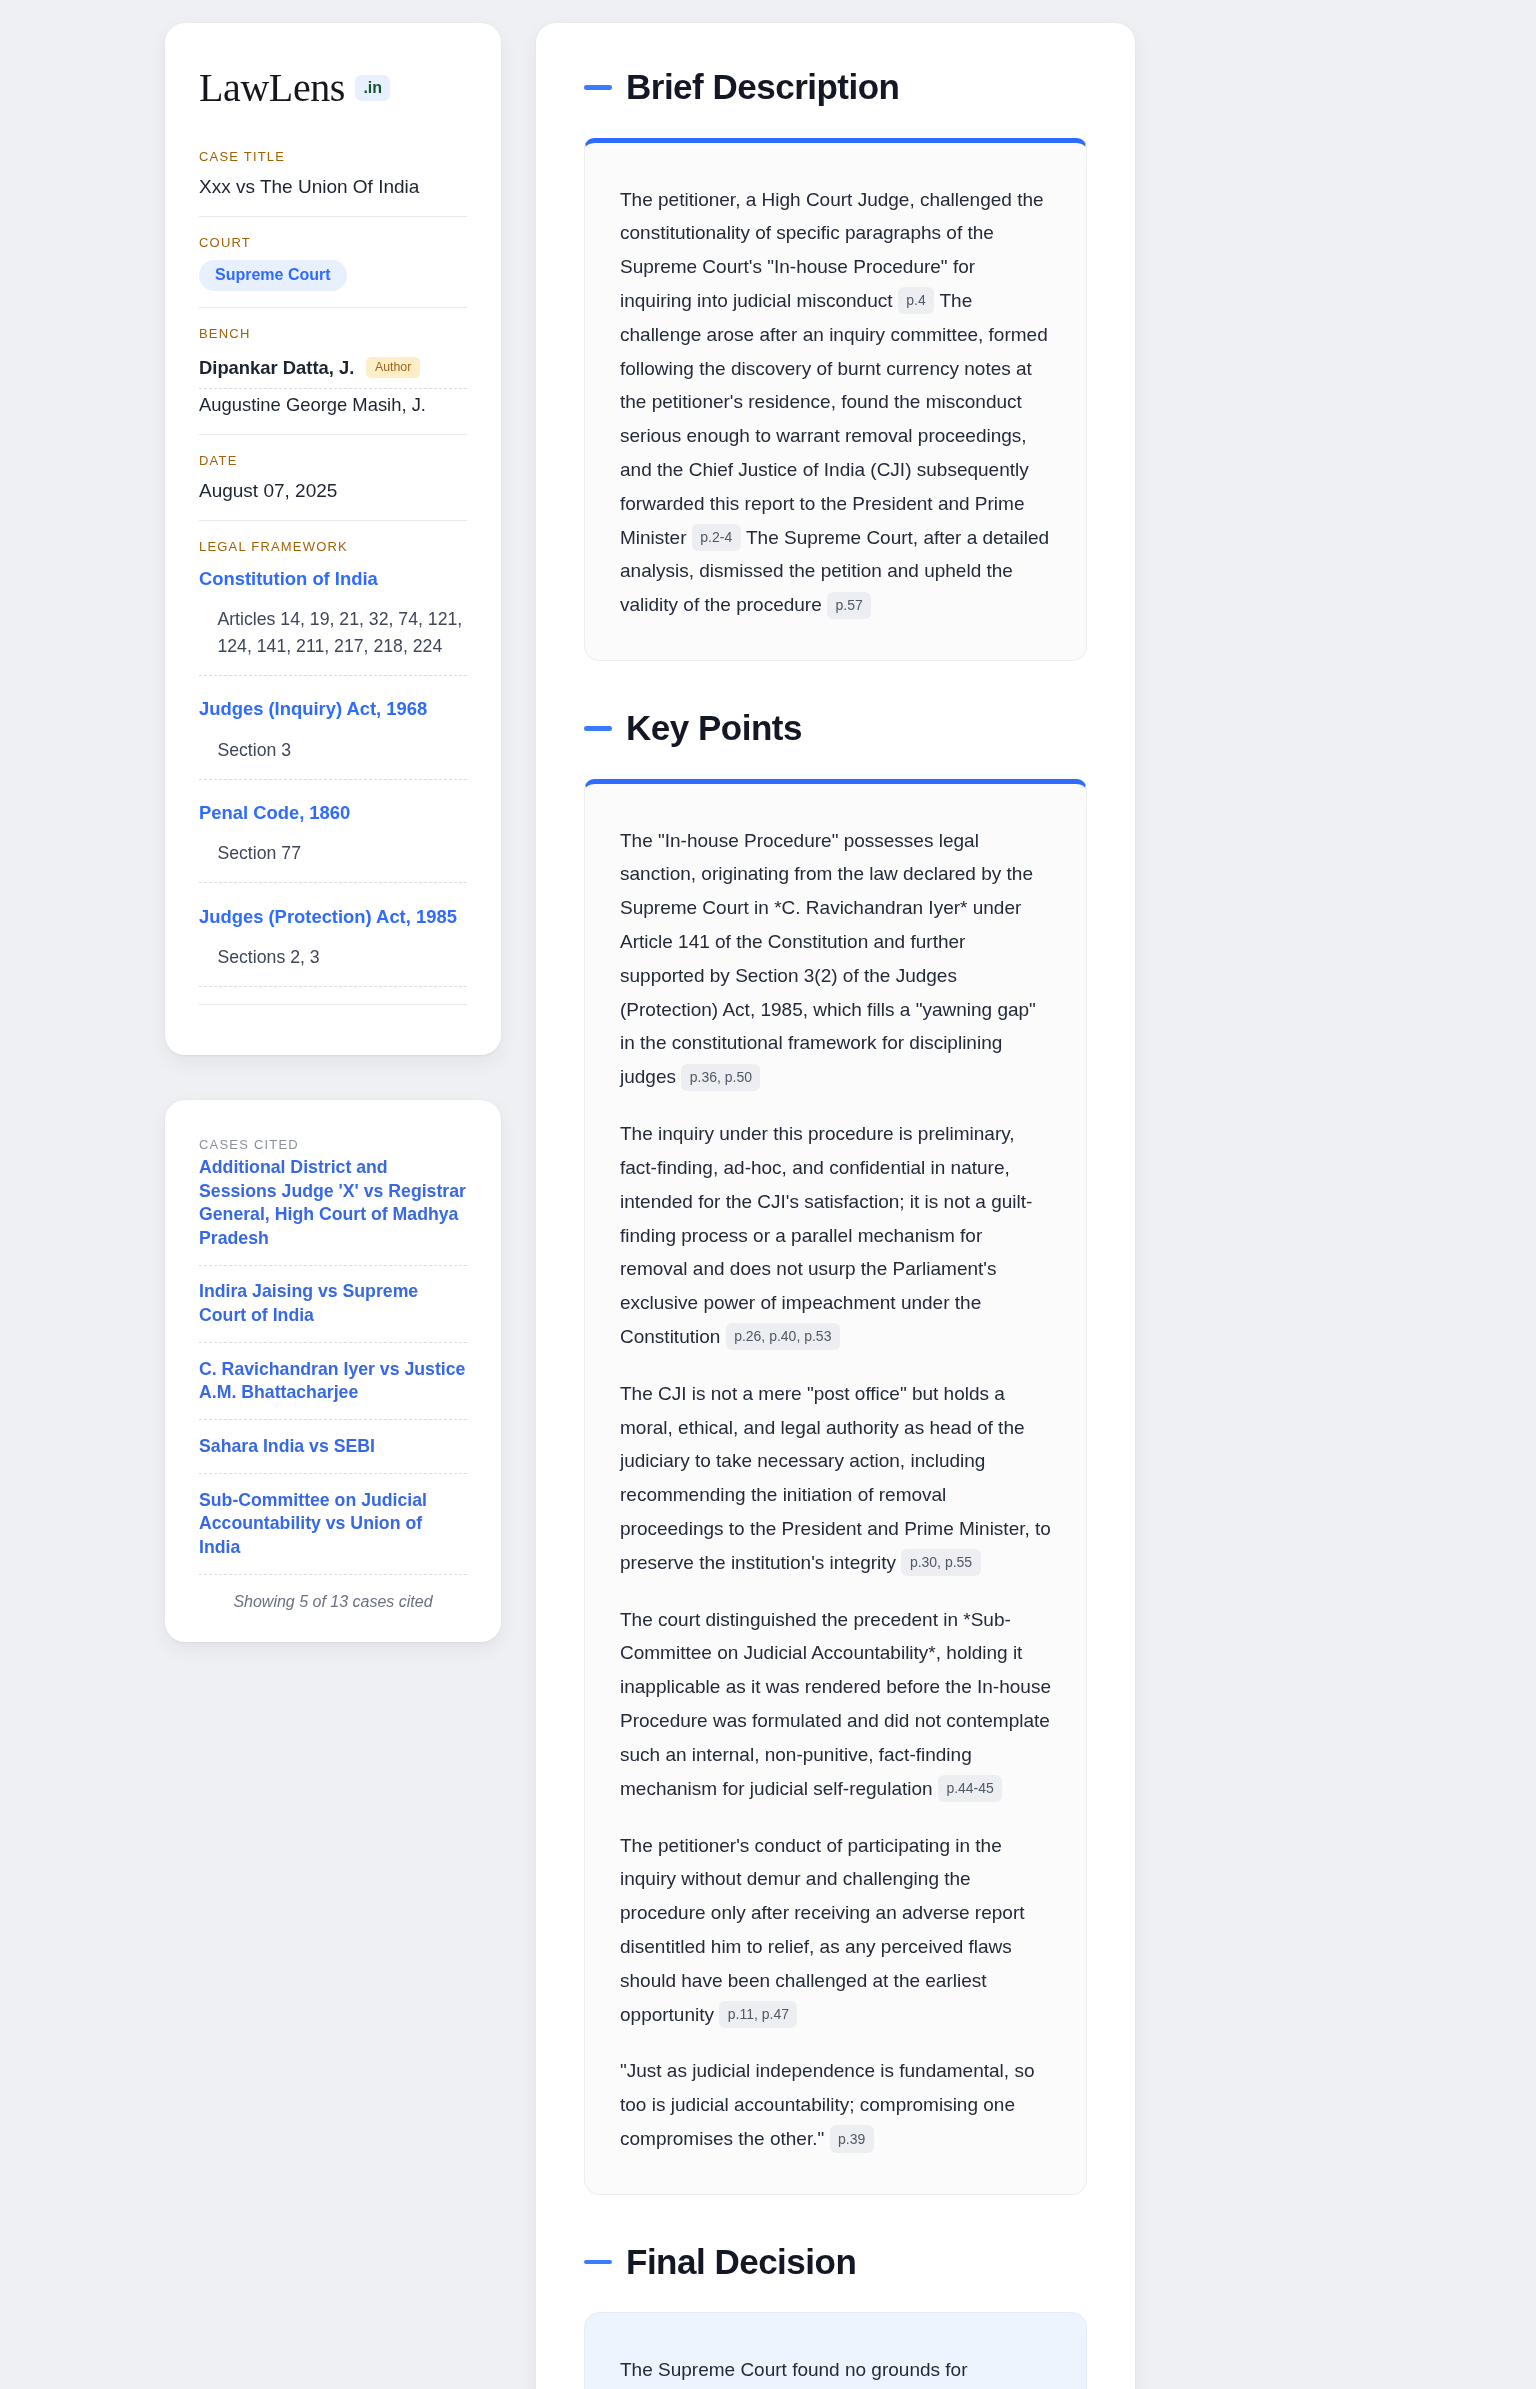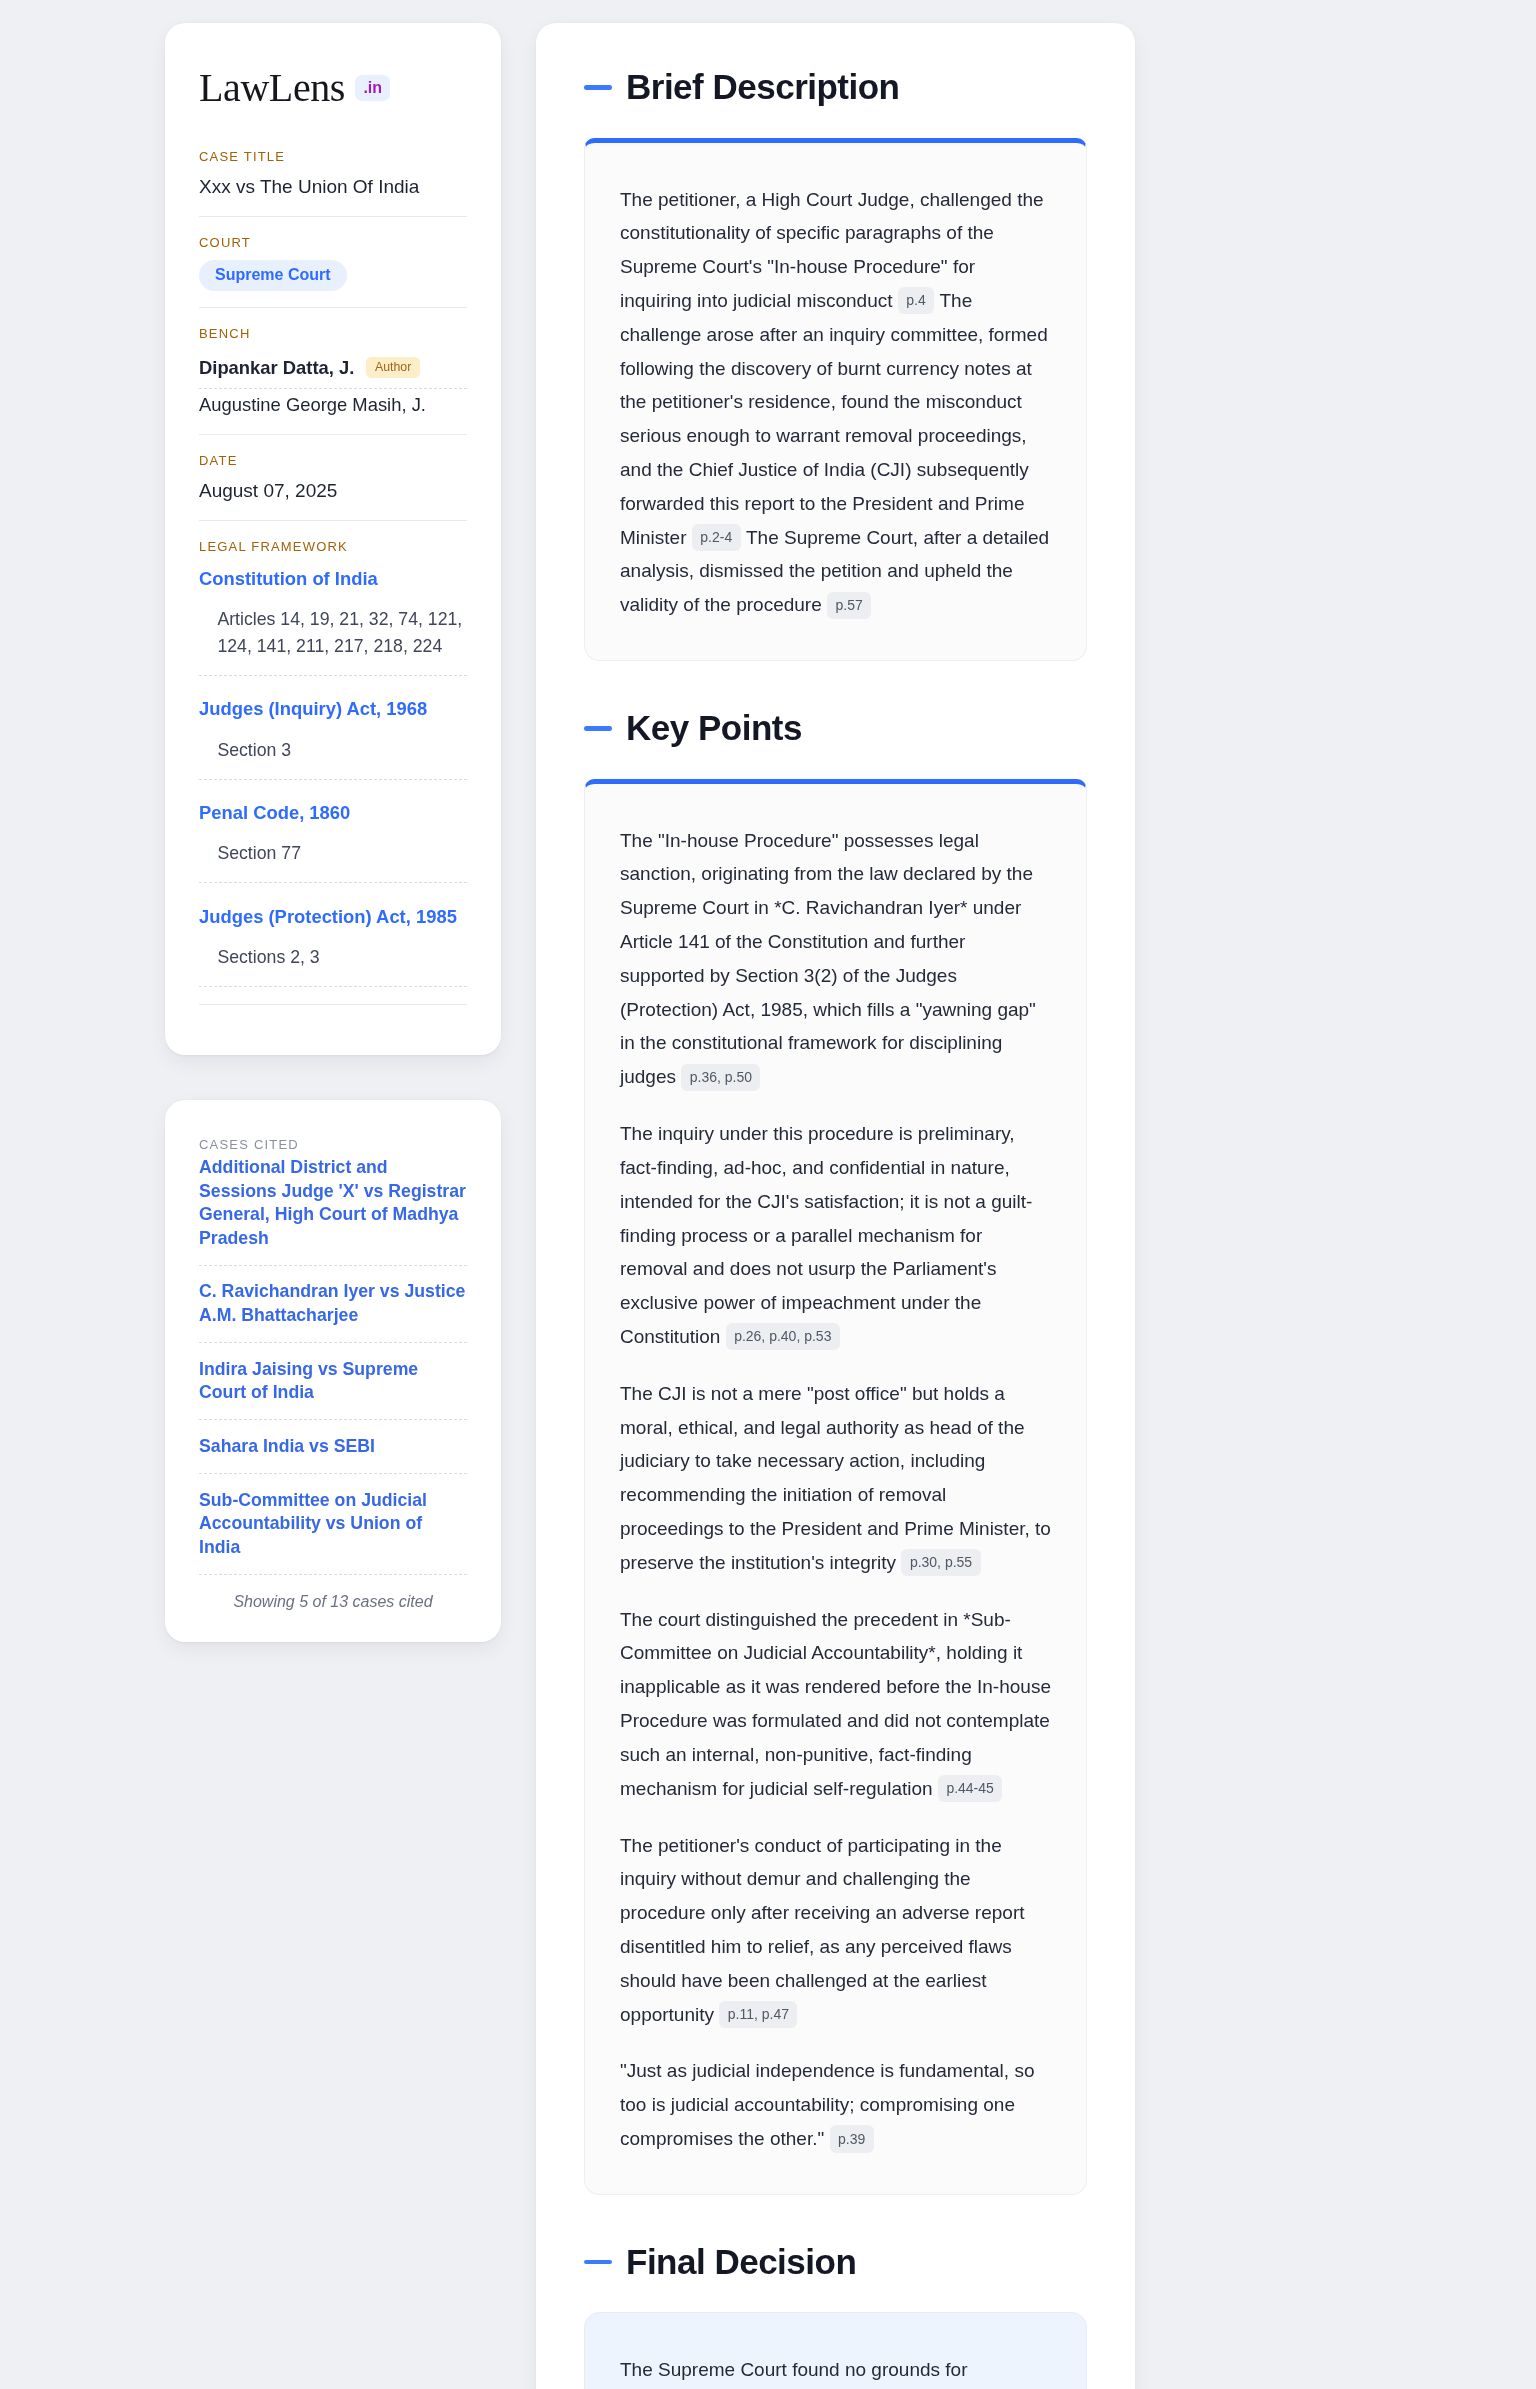--- a/index.html
+++ b/index.html
@@ -45,21 +45,21 @@
   }
   .brand-name {
     font-family: "Liberation Serif", serif;
     font-size: 40px;
     line-height: 1;
     color: #15171c;
     letter-spacing: -0.4px;
   }
   .brand-tld {
     background: #e8f0fe;
-    color: #a21caf;
+    color: #14532d;
     font-size: 16px;
     font-weight: bold;
     padding: 4.6px 8.4px 5.4px 8.4px;
     border-radius: 7px;
     line-height: 1;
   }
 
   .meta-block { padding: 0 0 16px 0; }
   .meta-block + .meta-block {
     border-top: 0.8px solid #e7e9ee;
@@ -312,22 +312,22 @@
           </div>
         <div class="framework-end"></div>
       </div>
 
     </section>
 
     <section class="card card-cases">
       <div class="cases-label">CASES CITED</div>
       <div id="cases-list">
           <div class="case-item">Additional District and Sessions Judge 'X' vs Registrar General, High Court of Madhya Pradesh</div>
+          <div class="case-item">Indira Jaising vs Supreme Court of India</div>
           <div class="case-item">C. Ravichandran Iyer vs Justice A.M. Bhattacharjee</div>
-          <div class="case-item">Indira Jaising vs Supreme Court of India</div>
           <div class="case-item">Sahara India vs SEBI</div>
           <div class="case-item">Sub-Committee on Judicial Accountability vs Union of India</div>
         </div>
       <div class="cases-footer">Showing 5 of 13 cases cited</div>
     </section>
 
   </aside>
 
   <main class="main">
 

